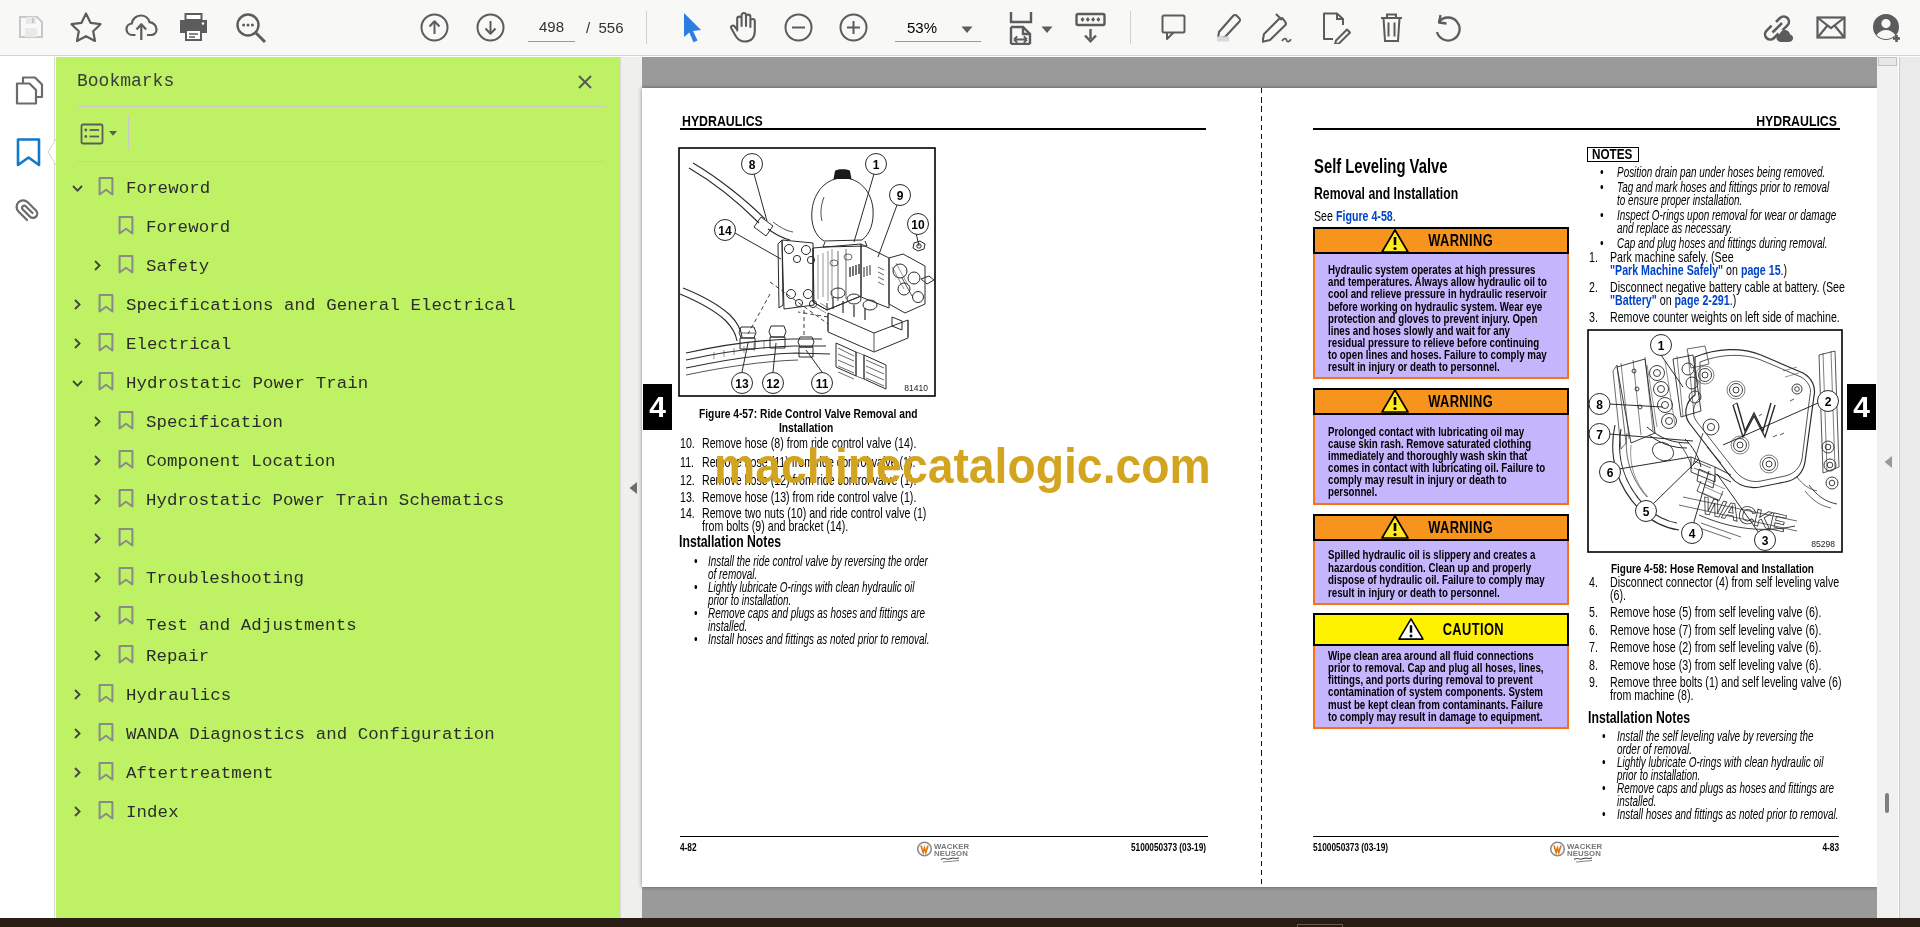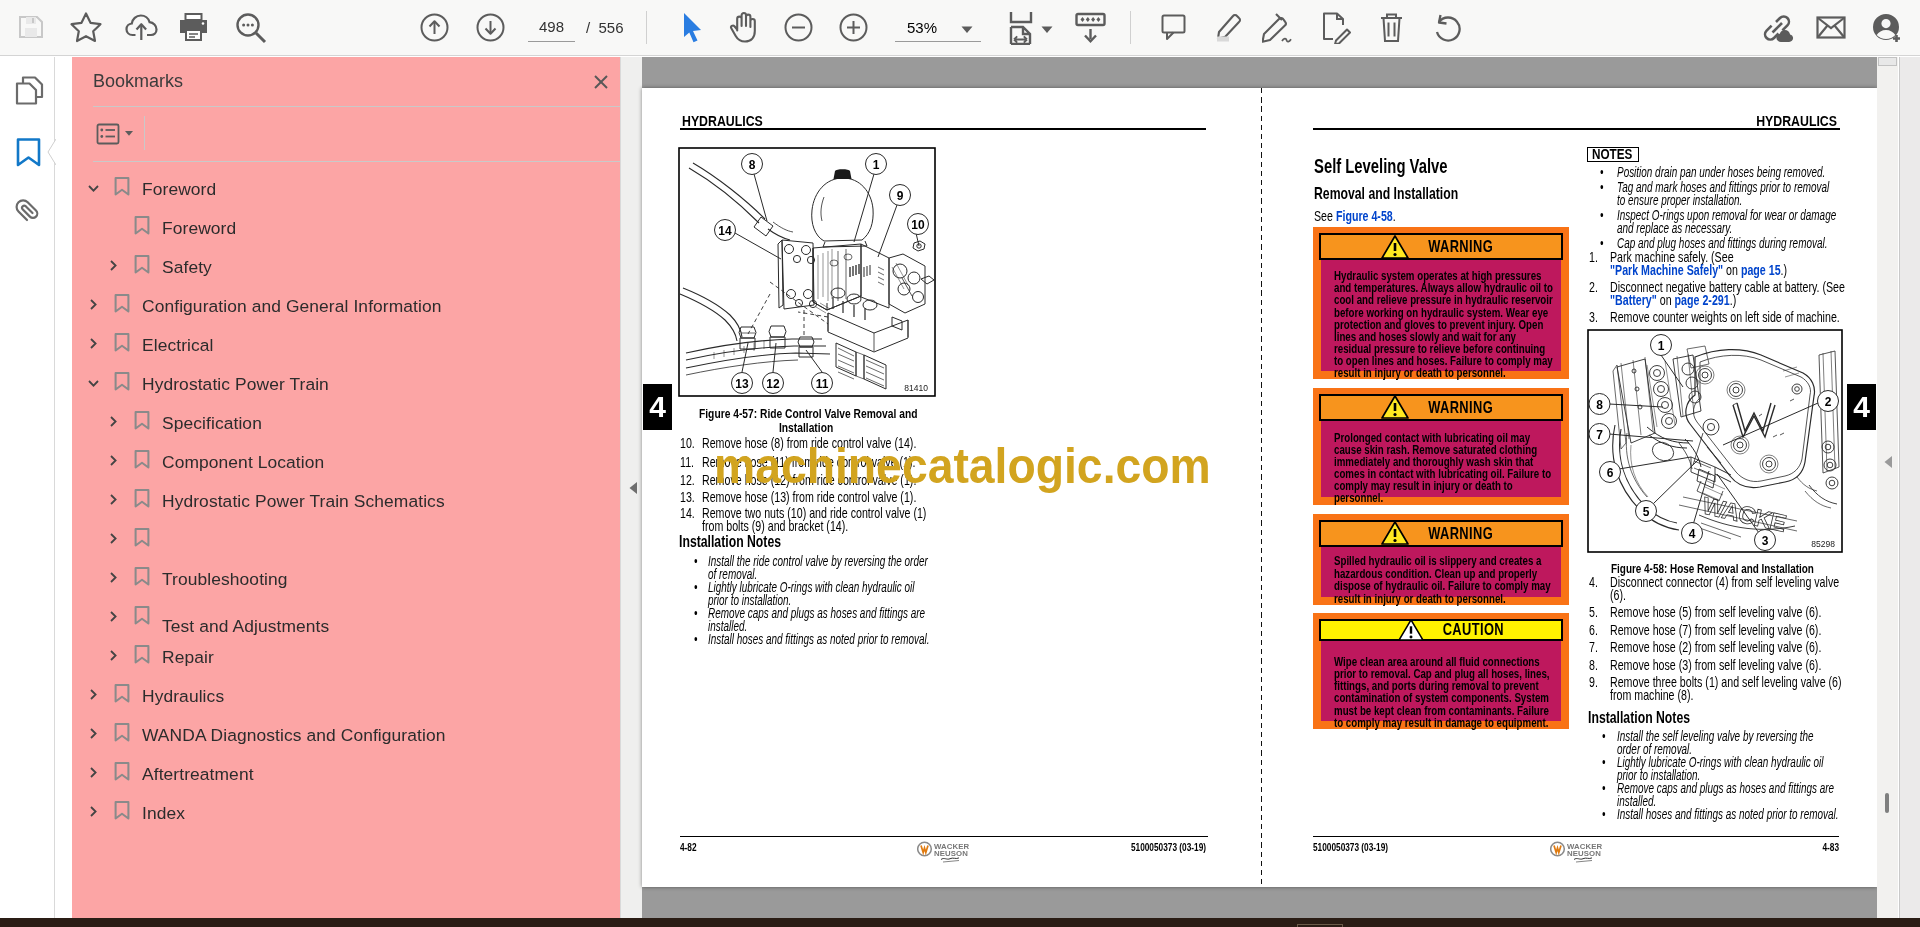--- a/index.html
+++ b/index.html
@@ -1,41 +1,41 @@
 <!DOCTYPE html>
 <html><head>
 <meta charset="utf-8">
 <style>
 * { margin:0; padding:0; box-sizing:border-box; }
 html,body { width:1920px; height:927px; overflow:hidden; font-family:"Liberation Sans", sans-serif; }
 .abs { position:absolute; }
 #toolbar { position:absolute; left:0; top:0; width:1920px; height:56px; background:#f8f8f7; border-bottom:1px solid #d4d4d4; }
 #leftstrip { position:absolute; left:0; top:57px; width:55px; height:870px; background:#ffffff; border-right:1px solid #d9d9d9; }
-#panel { position:absolute; left:72px; top:57px; width:564px; height:870px; background:#fca5a5; }
+#panel { position:absolute; left:56px; top:57px; width:564px; height:870px; background:#bef264;font-family:Liberation Mono, monospace; }
 #splitter { position:absolute; left:620px; top:57px; width:22px; height:870px; background:#efefee; border-left:1px solid #d9d9d9; }
 #docarea { position:absolute; left:642px; top:57px; width:1235px; height:870px; background:#9a9a9a; }
 #page { position:absolute; left:0px; top:31px; width:1235px; height:799px; background:#ffffff; box-shadow:0 0 4px rgba(0,0,0,0.45); }
 #scrolltrack { position:absolute; left:1877px; top:57px; width:21px; height:870px; background:#f2f1ef; }
 #rightstrip { position:absolute; left:1899px; top:57px; width:21px; height:870px; background:#ebeaea; border-left:1px solid #c9c9c9; }
 #bottombar { position:absolute; left:0; top:918px; width:1920px; height:9px; background:#2a1d15; }
 .cond { transform:scaleX(0.72); transform-origin:0 0; white-space:nowrap; }
 .condr { transform:scaleX(0.72); transform-origin:100% 0; white-space:nowrap; }
 .ic { position:absolute; }
 svg { display:block; }
 .tree-row { position:absolute; left:0; height:22px; font-size:17.4px; letter-spacing:0.1px; color:#2c2c2c; }
 .blue { color:#0044cc; font-weight:bold; }
 #page { color:#000; }
 .ph { position:absolute; font-weight:bold; font-size:14.5px; }
 .pt { position:absolute; font-size:14.8px; line-height:13.1px; }
 .ptb { position:absolute; font-size:13.5px; font-weight:bold; line-height:12.15px; }
 .pti { position:absolute; font-size:13.8px; font-style:italic; line-height:12.6px; }
 .h1 { position:absolute; font-size:20.6px; font-weight:bold; }
 .h2 { position:absolute; font-size:17px; font-weight:bold; }
 .cap { position:absolute; font-size:13.6px; font-weight:bold; text-align:center; line-height:13.2px; }
-.wbox { position:absolute; border:8px solid #f97316; background:#be185d; }
+.wbox { position:absolute; border:2px solid #f97316; background:#c4b5fd; }
 .whead { position:absolute; left:-2px; top:-2px; right:-2px; height:27px; background:#f7941d; border:2px solid #000; display:flex; align-items:center; justify-content:center; }
 .wtxt { font-weight:bold; font-size:16.5px; letter-spacing:0.5px; transform:scaleX(0.78); }
 .num { position:absolute; font-size:14.8px; line-height:13.1px; }
 .cond85 { transform:scaleX(0.85); transform-origin:0 0; white-space:nowrap; }
 .cond85r { transform:scaleX(0.85); transform-origin:100% 0; white-space:nowrap; }
 </style>
 </head>
 <body>
 <div id="toolbar">
 
@@ -255,21 +255,21 @@
         </svg>
         <span style="position:absolute;left:90px;top:1px;">Safety</span>
       </div>
 <div class="tree-row" style="top:238px;width:560px;">
         <svg class="ic" style="left:18px;top:4px" width="7" height="11" viewBox="0 0 7 11">
           <path d="M1 1 L5.6 5.5 L1 10" fill="none" stroke="#444" stroke-width="1.8"></path>
         </svg>
         <svg class="ic" style="left:42px;top:-2px" width="16" height="21" viewBox="0 0 15 19">
           <path d="M1.5 1.5 H13.5 V17 L7.5 12.6 L1.5 17 Z" fill="none" stroke="#8a8a8a" stroke-width="1.9" stroke-linejoin="round"></path>
         </svg>
-        <span style="position:absolute;left:70px;top:1px;">Configuration and General Information</span>
+        <span style="position:absolute;left:70px;top:1px;">Specifications and General Electrical</span>
       </div>
 <div class="tree-row" style="top:277px;width:560px;">
         <svg class="ic" style="left:18px;top:4px" width="7" height="11" viewBox="0 0 7 11">
           <path d="M1 1 L5.6 5.5 L1 10" fill="none" stroke="#444" stroke-width="1.8"></path>
         </svg>
         <svg class="ic" style="left:42px;top:-2px" width="16" height="21" viewBox="0 0 15 19">
           <path d="M1.5 1.5 H13.5 V17 L7.5 12.6 L1.5 17 Z" fill="none" stroke="#8a8a8a" stroke-width="1.9" stroke-linejoin="round"></path>
         </svg>
         <span style="position:absolute;left:70px;top:1px;">Electrical</span>
       </div>
@@ -585,21 +585,21 @@
               <path d="M15 2 L28 24 L2 24 Z" fill="#ffe921" stroke="#000" stroke-width="1.7" stroke-linejoin="round"></path>
               <path d="M15 9 L15 17" stroke="#000" stroke-width="2.6"></path>
               <circle cx="15" cy="20.5" r="1.6"></circle>
             </svg>
             <span class="wtxt">WARNING</span>
           </div>
         <div class="ptb cond" style="left:13px;top:33.5px;line-height:12.6px;">Spilled hydraulic oil is slippery and creates a<br>hazardous condition. Clean up and properly<br>dispose of hydraulic oil. Failure to comply may<br>result in injury or death to personnel.</div>
       </div>
 
       <div class="wbox" style="left:670.8px;top:524.7px;width:256px;height:116.5px;">
-        <div class="whead" style="background:#fff200;height:22px;padding-left:28px;">
+        <div class="whead" style="background:#fff200;height:33px;padding-left:28px;">
             <svg width="28" height="24" viewBox="0 0 30 26" style="margin-right:9px">
               <path d="M15 2 L28 24 L2 24 Z" fill="#fff" stroke="#000" stroke-width="1.7" stroke-linejoin="round"></path>
               <path d="M15 9 L15 17" stroke="#000" stroke-width="2.6"></path>
               <circle cx="15" cy="20.5" r="1.6"></circle>
             </svg>
             <span class="wtxt">CAUTION</span>
           </div>
         <div class="ptb cond" style="left:13px;top:35px;line-height:12.2px;">Wipe clean area around all fluid connections<br>prior to removal. Cap and plug all hoses, lines,<br>fittings, and ports during removal to prevent<br>contamination of system components. System<br>must be kept clean from contaminants. Failure<br>to comply may result in damage to equipment.</div>
       </div>
 

